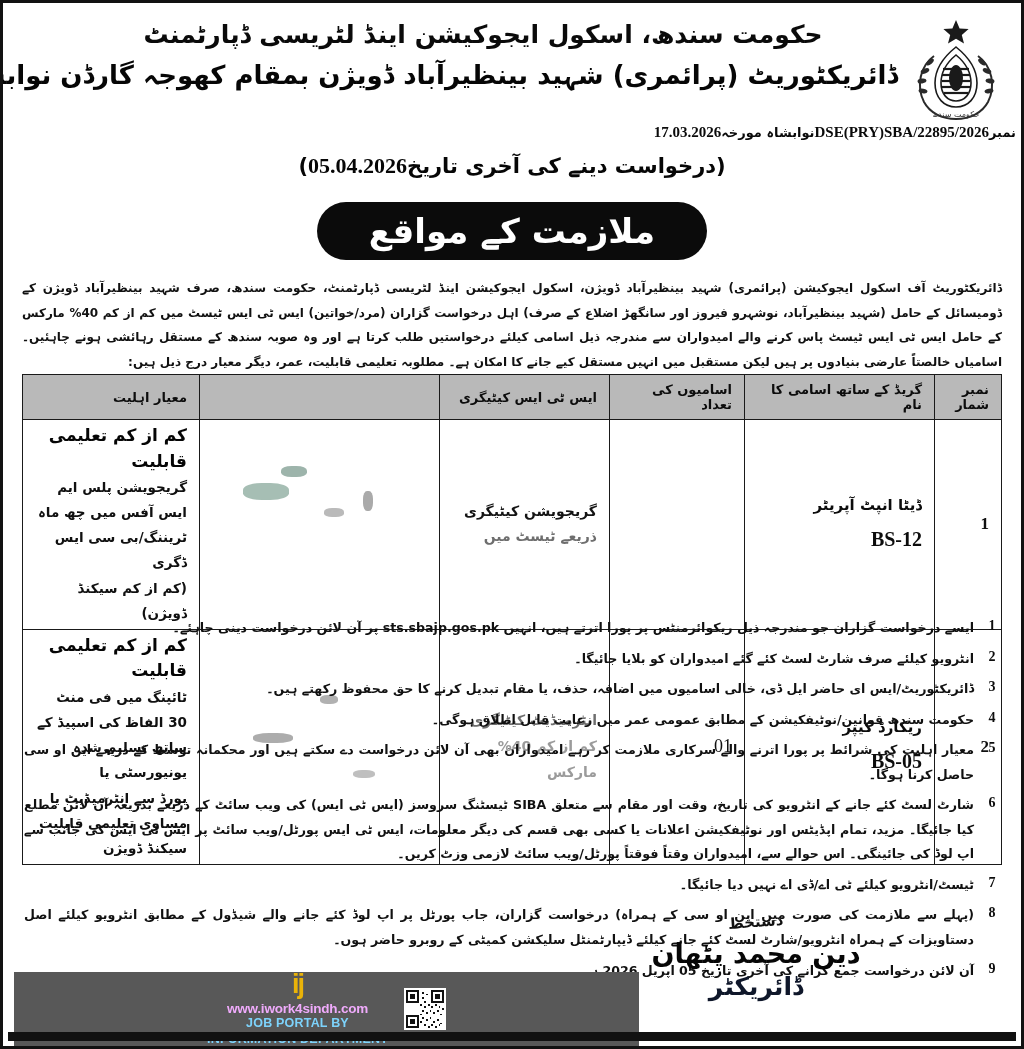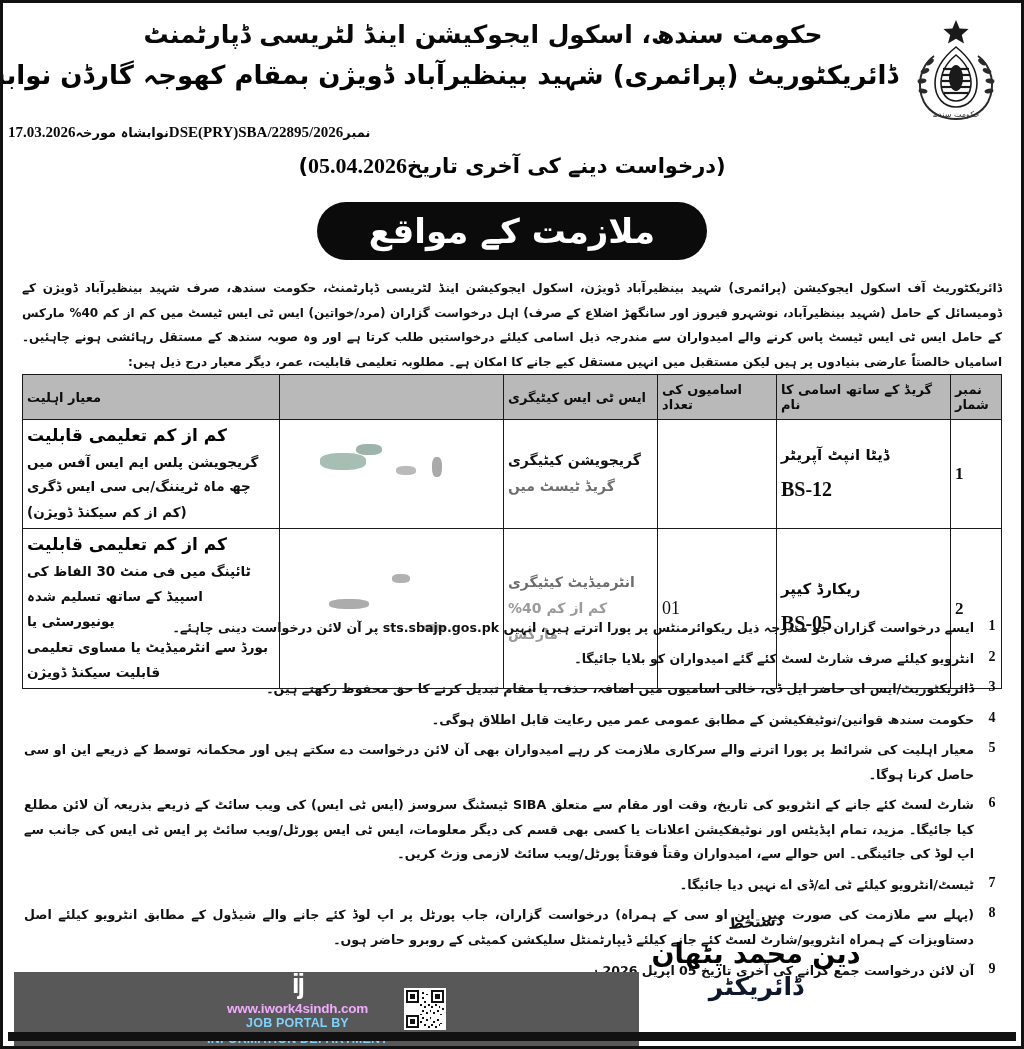--- a/index.html
+++ b/index.html
@@ -55,21 +55,21 @@
     font-size: 26px;
     font-weight: bold;
     color: #060606;
     line-height: 1.6;
     white-space: nowrap;
   }
   .ref-line {
     position: absolute;
     top: 116px;
     left: 0; right: 0;
-    text-align: left;
+    text-align: right;
     font-family: "Liberation Serif", serif;
     font-size: 15px;
     font-weight: bold;
     color: #0a0a0a;
     direction: rtl;
     white-space: nowrap;
   }
   .ref-line .ar {
     font-family: "DejaVu Sans", sans-serif;
     font-size: 13px;
@@ -138,23 +138,23 @@
     left: 14px;
   }
   table.jobs {
     width: 100%;
     border-collapse: collapse;
     table-layout: fixed;
     direction: rtl;
   }
   table.jobs th, table.jobs td {
     border: 1.6px solid #1a1a1a;
-    text-align: left;
+    text-align: right;
     vertical-align: middle;
-    padding: 3px 4px;
+    padding: 3px 12px;
   }
   table.jobs thead th {
     background: #b9b9b9;
     font-family: "DejaVu Sans", sans-serif;
     font-size: 13px;
     font-weight: bold;
     color: #0d0d0d;
     height: 38px;
   }
   .c-sr    { width: 42px; }
@@ -327,21 +327,21 @@
   .f-top {
     display: flex;
     align-items: center;
     justify-content: center;
     gap: 6px;
   }
   .f-mark {
     font-family: "Liberation Sans", sans-serif;
     font-size: 27px;
     font-weight: bold;
-    color: #ffffff;
+    color: #eab308;
     line-height: 1;
     letter-spacing: -2px;
   }
   .f-title {
     font-family: "Liberation Sans", sans-serif;
     font-size: 26px;
     font-weight: bold;
     color: #fff;
     letter-spacing: -0.6px;
     line-height: 1;
@@ -448,21 +448,21 @@
       <tbody>
         <tr class="row1">
           <td class="sr">1</td>
           <td class="post">
             <span>ڈیٹا انپٹ آپریٹر</span>
             <span class="bs">BS-12</span>
           </td>
           <td class="count"></td>
           <td class="cat">
             <div>گریجویشن کیٹیگری</div>
-            <div class="dim">گریڈ ٹیسٹ میں</div>
+            <div class="dim">ذریعے ٹیسٹ میں</div>
           </td>
           <td class="blank">
             <div class="smudge" style="left:18%;top:30%;width:46px;height:17px;background:#5f8a78;opacity:.55;"></div>
             <div class="smudge" style="left:34%;top:22%;width:26px;height:11px;background:#3e6b5a;opacity:.5;"></div>
             <div class="smudge" style="left:52%;top:42%;width:20px;height:9px;background:#555;opacity:.4;"></div>
             <div class="smudge" style="left:68%;top:34%;width:10px;height:20px;background:#444;opacity:.45;"></div>
           </td>
           <td class="crit">
             <div class="crit-title">کم از کم تعلیمی قابلیت</div>
             <div class="crit-body">گریجویشن پلس ایم ایس آفس میں چھ ماہ ٹریننگ/بی سی ایس ڈگری</div>

